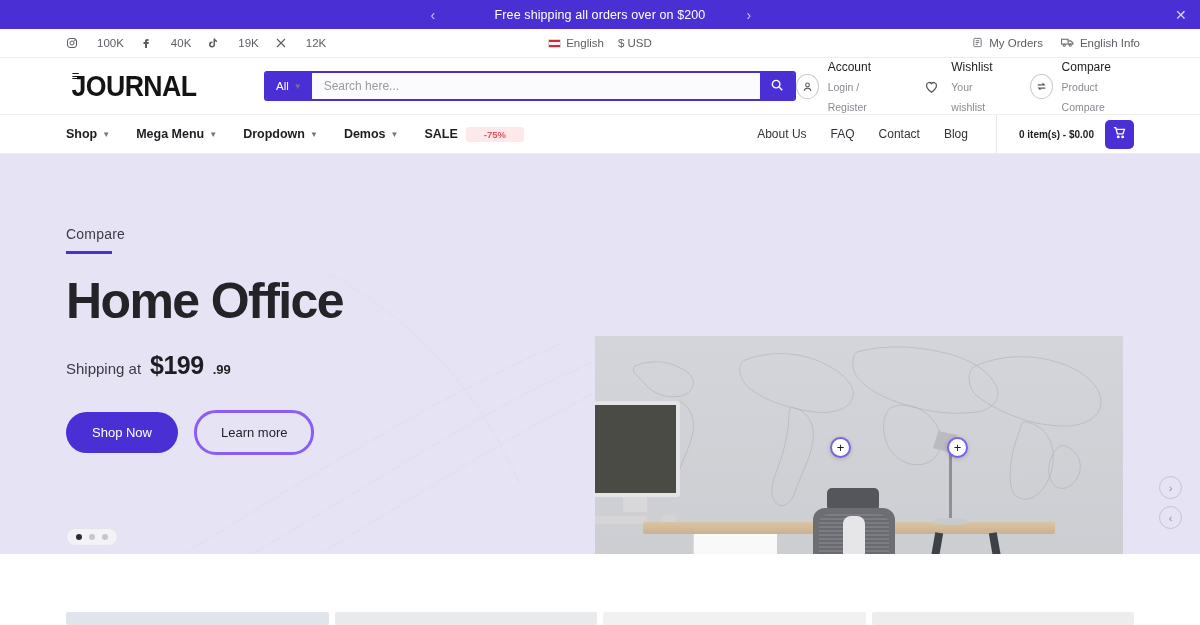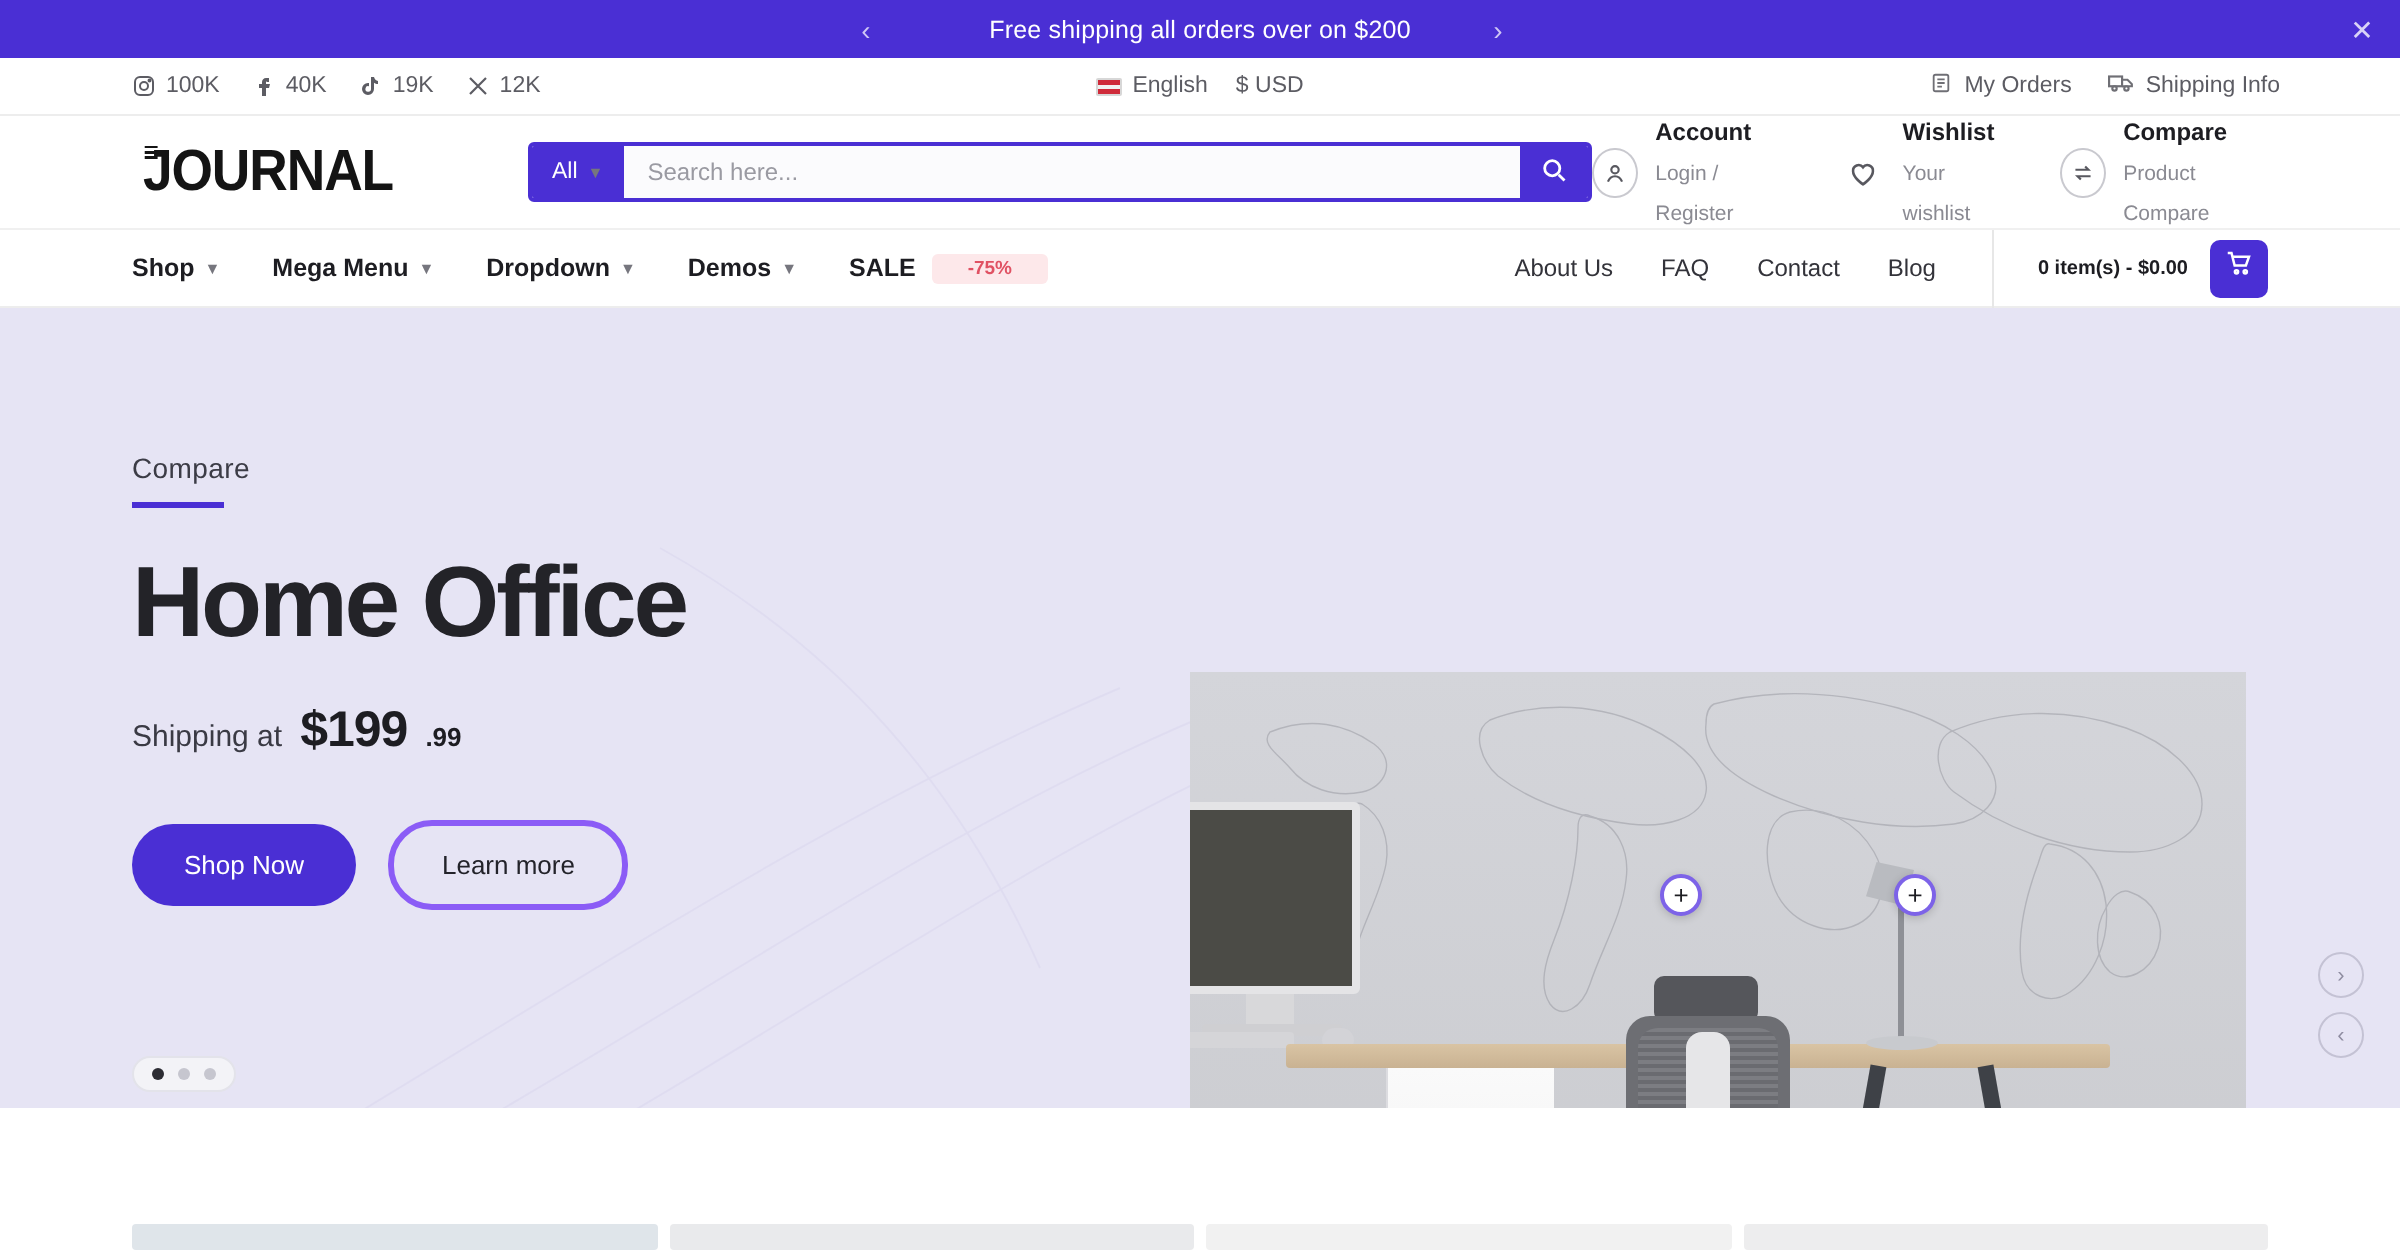--- a/index.html
+++ b/index.html
@@ -31,21 +31,21 @@
     color: #d9d2f7; font-size: 14px; cursor: pointer;
   }
 
   
   .topbar {
     height: 29px; border-bottom: 1px solid #ededed;
     display: flex; align-items: center; font-size: 11.5px; color: #6f6f75;
     padding: 0 14px; position: relative;
   }
   .social { display: flex; align-items: center; gap: 16px; margin-left: 52px; }
-  .social .s-item { display: flex; align-items: center; gap: 5px; color: #5c5c63; }
+  .social .s-item { display: flex; align-items: center; gap: 19px; color: #5c5c63; }
   .social .s-item svg { display: block; }
   .locale {
     position: absolute; left: 0; right: 0; margin: 0 auto;
     width: 190px; display: flex; align-items: center; justify-content: center; gap: 14px;
   }
   .locale .l-item { display: flex; align-items: center; gap: 5px; color: #5c5c63; }
   .flag {
     width: 13px; height: 9px; border-radius: 1px; display: inline-block;
     background:
       linear-gradient(to bottom, #cf2b3a 0 33%, #f2f2f2 33% 66%, #cf2b3a 66% 100%);
@@ -90,21 +90,21 @@
     display: flex; align-items: center; justify-content: center;
   }
   .head-links { margin-left: auto; display: flex; align-items: center; gap: 28px; }
   .hl { display: flex; align-items: center; gap: 9px; cursor: pointer; }
   .hl .ico {
     width: 25px; height: 25px; border-radius: 50%;
     display: flex; align-items: center; justify-content: center; color: #58585f;
   }
   .hl .ico.ring { border: 1px solid #c9c9cf; }
   .hl .txt { line-height: 1.25; }
-  .hl .t1 { font-size: 12px; font-weight: 700; color: #1d1d22; }
+  .hl .t1 { font-size: 12px; font-weight: 400; color: #1d1d22; }
   .hl .t2 { font-size: 10.5px; color: #8a8a92; }
 
   
   .nav {
     height: 39px; display: flex; align-items: center; padding: 0 66px;
     border-bottom: 1px solid #ededed; position: relative;
   }
   .nav-left { display: flex; align-items: center; gap: 26px; }
   .nav-item {
     font-size: 12.5px; font-weight: 700; color: #1d1d22;
@@ -299,21 +299,21 @@
       </div>
       <div class="u-item">
         <span>
           <svg width="13" height="11" viewBox="0 0 24 18" fill="none" stroke="#6f6f75" stroke-width="2">
             <rect x="1" y="3" width="12" height="9"></rect>
               <path d="M13 6h5l4 4v2h-9"></path>
               <circle cx="6" cy="14" r="2"></circle>
               <circle cx="17" cy="14" r="2"></circle>
           </svg>
         </span>
-        <span>Shipping Info</span>
+        <span>English Info</span>
       </div>
     </div>
   </div>
 
   <div class="header">
     <div class="logo">
       <span class="jbar"></span>
       <span>JOURNAL</span>
     </div>
 

